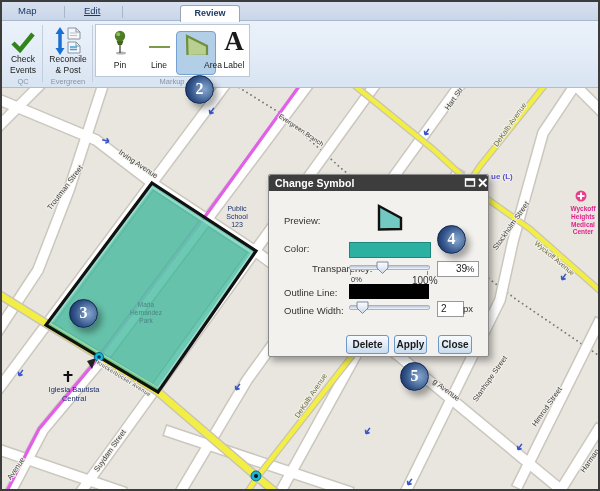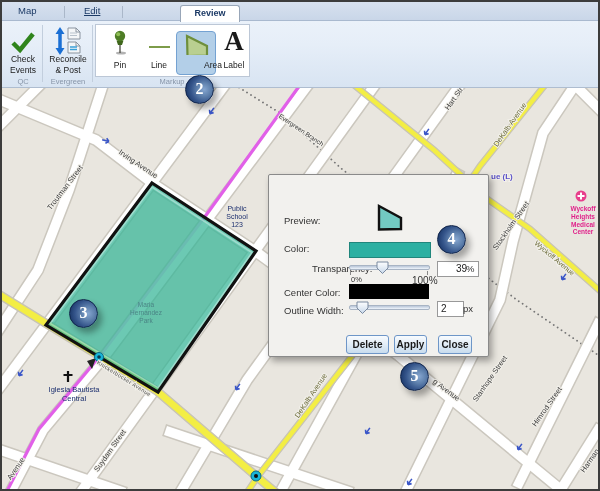--- a/index.html
+++ b/index.html
@@ -218,20 +218,28 @@
       </svg>
       <div class="mtxt" style="left:80px;padding-left:17px;">Area</div>
 
       <div style="position:absolute;left:124px;top:0px;width:28px;height:30px;font-family:'Liberation Serif',serif;font-size:27px;font-weight:bold;color:#1a1a1a;text-align:center;line-height:32px;">A</div>
       <div class="mtxt" style="left:118px;">Label</div>
     </div>
     <div class="gtxt" style="left:140px;top:75px;width:60px;">Markup</div>
   </div>
 
   <div id="dialog">
+    <div id="dtitle">
+      <span>Change Symbol</span>
+      <svg width="27" height="11" style="position:absolute;right:0px;top:3px;">
+        <rect x="4.5" y="1" width="9" height="7" fill="none" stroke="#fff" stroke-width="1.4"></rect>
+        <path d="M4,1.7 h10" stroke="#fff" stroke-width="2.2"></path>
+        <path d="M18,1 L25.5,8.5 M25.5,1 L18,8.5" stroke="#fff" stroke-width="1.9"></path>
+      </svg>
+    </div>
     <div class="dlabel" style="left:15px;top:40px;">Preview:</div>
     <svg width="30" height="30" style="position:absolute;left:108px;top:28px;">
       <path d="M2,3 L24,15 L24,26 L2,26.5 Z" fill="#72c9c2" stroke="#111" stroke-width="2.4"></path>
     </svg>
     <div class="dlabel" style="left:15px;top:68px;">Color:</div>
     <div style="position:absolute;left:80px;top:67px;width:80px;height:14px;background:#2cb0a2;border:1px solid #20867c;"></div>
     <div class="dlabel" style="left:15px;top:88px;margin-left:28px;">Transparency:</div>
     <div class="slider-track" style="left:80px;top:90px;width:79px;"></div>
     <svg width="16" height="16" style="position:absolute;left:106px;top:85px;">
       <path d="M2,2 L13,2 L13,8 L7.5,13.5 L2,8 Z" fill="url(#thumbg1)" stroke="#7a8aa0" stroke-width="1"></path>
@@ -241,21 +249,21 @@
             <stop offset="1" stop-color="#c8d8ea"></stop>
           </linearGradient>
         </defs>
     </svg>
     <div style="position:absolute;left:81px;top:96px;width:1px;height:4px;background:#888;"></div>
       <div style="position:absolute;left:158px;top:96px;width:1px;height:4px;background:#888;"></div>
       <div class="dlabel" style="left:82px;top:100px;font-size:7.5px;">0%</div>
     <div class="dlabel" style="left:143px;top:100px;font-size:10px;">100%</div>
     <div class="dbox" style="left:168px;top:86px;width:22px;height:14px;padding-left:18px;line-height:14px;">39</div>
     <div class="dlabel" style="left:197px;top:88px;">%</div>
-    <div class="dlabel" style="left:15px;top:112px;">Center Color:</div>
+    <div class="dlabel" style="left:15px;top:112px;">Outline Line:</div>
     <div style="position:absolute;left:80px;top:109px;width:80px;height:15px;background:#000;"></div>
     <div class="dlabel" style="left:15px;top:130px;">Outline Width:</div>
     <div class="slider-track" style="left:80px;top:130px;width:79px;"></div>
     <svg width="16" height="16" style="position:absolute;left:86px;top:125px;">
       <path d="M2,2 L13,2 L13,8 L7.5,13.5 L2,8 Z" fill="url(#thumbg2)" stroke="#7a8aa0" stroke-width="1"></path>
       <defs>
           <linearGradient id="thumbg2" x1="0" y1="0" x2="0" y2="1">
             <stop offset="0" stop-color="#fdfeff"></stop>
             <stop offset="1" stop-color="#c8d8ea"></stop>
           </linearGradient>

